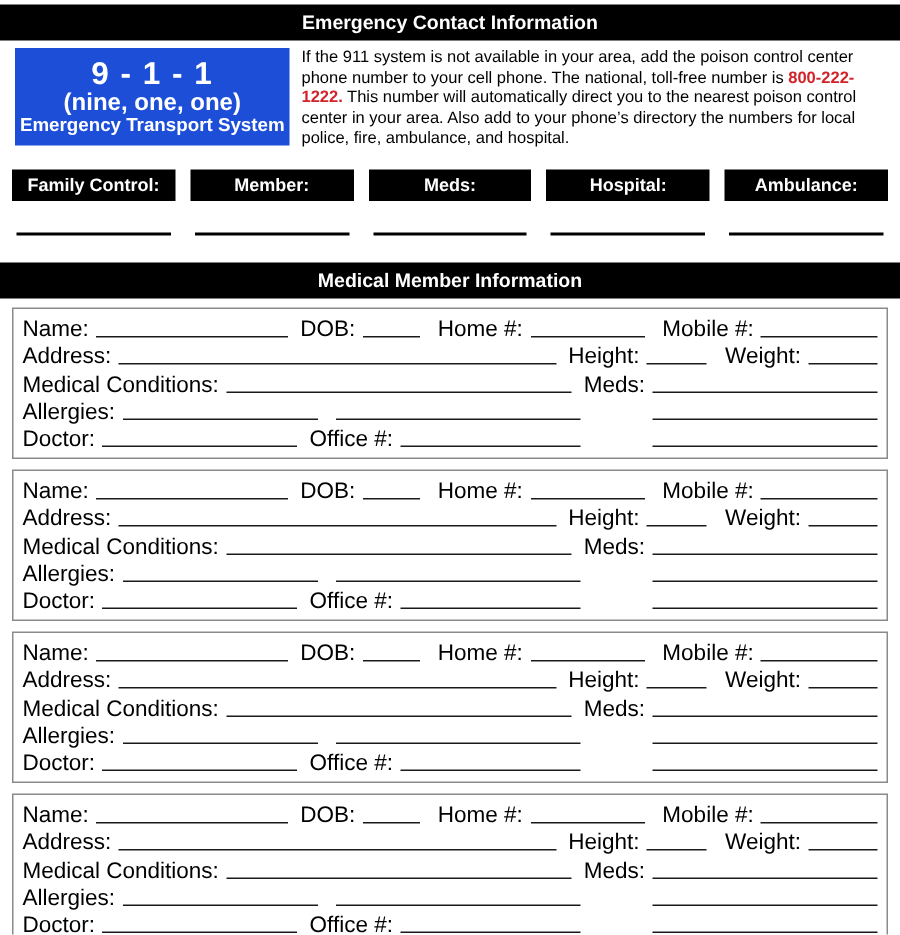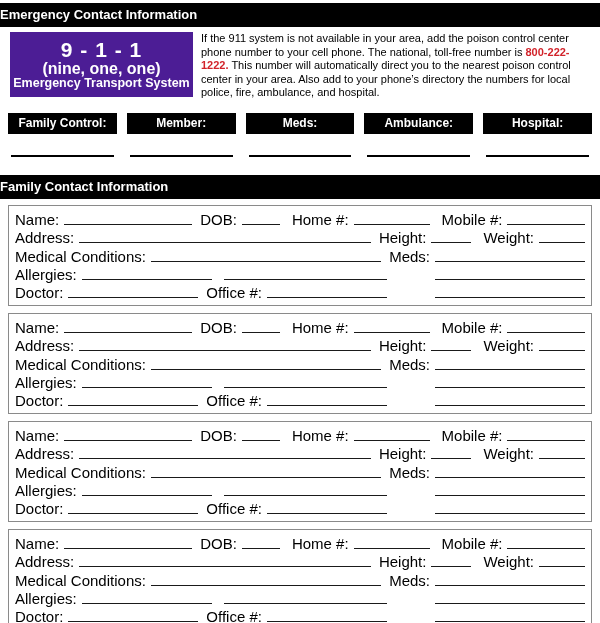--- a/index.html
+++ b/index.html
@@ -9,37 +9,37 @@
     background: #ffffff;
     color: #000000;
     overflow: hidden;
     position: relative;
   }
   .bar {
     background: #000000;
     color: #ffffff;
     font-weight: bold;
     font-size: 13px;
-    text-align: left;
+    text-align: center;
     padding: 4px 0 5px;
   }
   .bar-top { margin-top: 3px; }
   .bar-family { margin-top: 18px; }
 
   
   .intro {
     display: flex;
     gap: 8px;
     margin: 5px 10px 0 10px;
     align-items: flex-start;
   }
   .red-box {
     flex: 0 0 183px;
     height: 65px;
-    background: #4c1d95;
+    background: #1d4ed8;
     color: #ffffff;
     display: flex;
     flex-direction: column;
     justify-content: center;
     align-items: center;
     text-align: center;
     white-space: nowrap;
   }
   .red-box .big { font-size: 21px; font-weight: bold; line-height: 24px; letter-spacing: 1px; }
   .red-box .words { font-size: 16px; font-weight: bold; line-height: 14px; }
@@ -130,25 +130,25 @@
   <div class="contact-col">
     <div class="contact-label">Family Control:</div>
   </div>
   <div class="contact-col">
     <div class="contact-label">Member:</div>
   </div>
   <div class="contact-col">
     <div class="contact-label">Meds:</div>
   </div>
   <div class="contact-col">
+    <div class="contact-label">Hospital:</div>
+  </div>
+  <div class="contact-col">
     <div class="contact-label">Ambulance:</div>
   </div>
-  <div class="contact-col">
-    <div class="contact-label">Hospital:</div>
-  </div>
 </div>
 
 <div class="contact-lines-row">
   <div class="contact-line-col">
       <div class="contact-line"></div>
     </div>
   <div class="contact-line-col">
       <div class="contact-line"></div>
     </div>
   <div class="contact-line-col">
@@ -156,21 +156,21 @@
     </div>
   <div class="contact-line-col">
       <div class="contact-line"></div>
     </div>
   <div class="contact-line-col">
       <div class="contact-line"></div>
     </div>
 </div>
 
 <div class="bar bar-family">
-  <span>Family Contact Information</span>
+  <span>Medical Member Information</span>
 </div>
 
 <div id="family-sections">
   <div class="member-box">
     <div class="frow">
       <span class="lbl">Name:</span>
       <span class="line w128"></span>
       <span class="lbl ml8">DOB:</span>
       <span class="line w38"></span>
       <span class="lbl ml12">Home #:</span>

